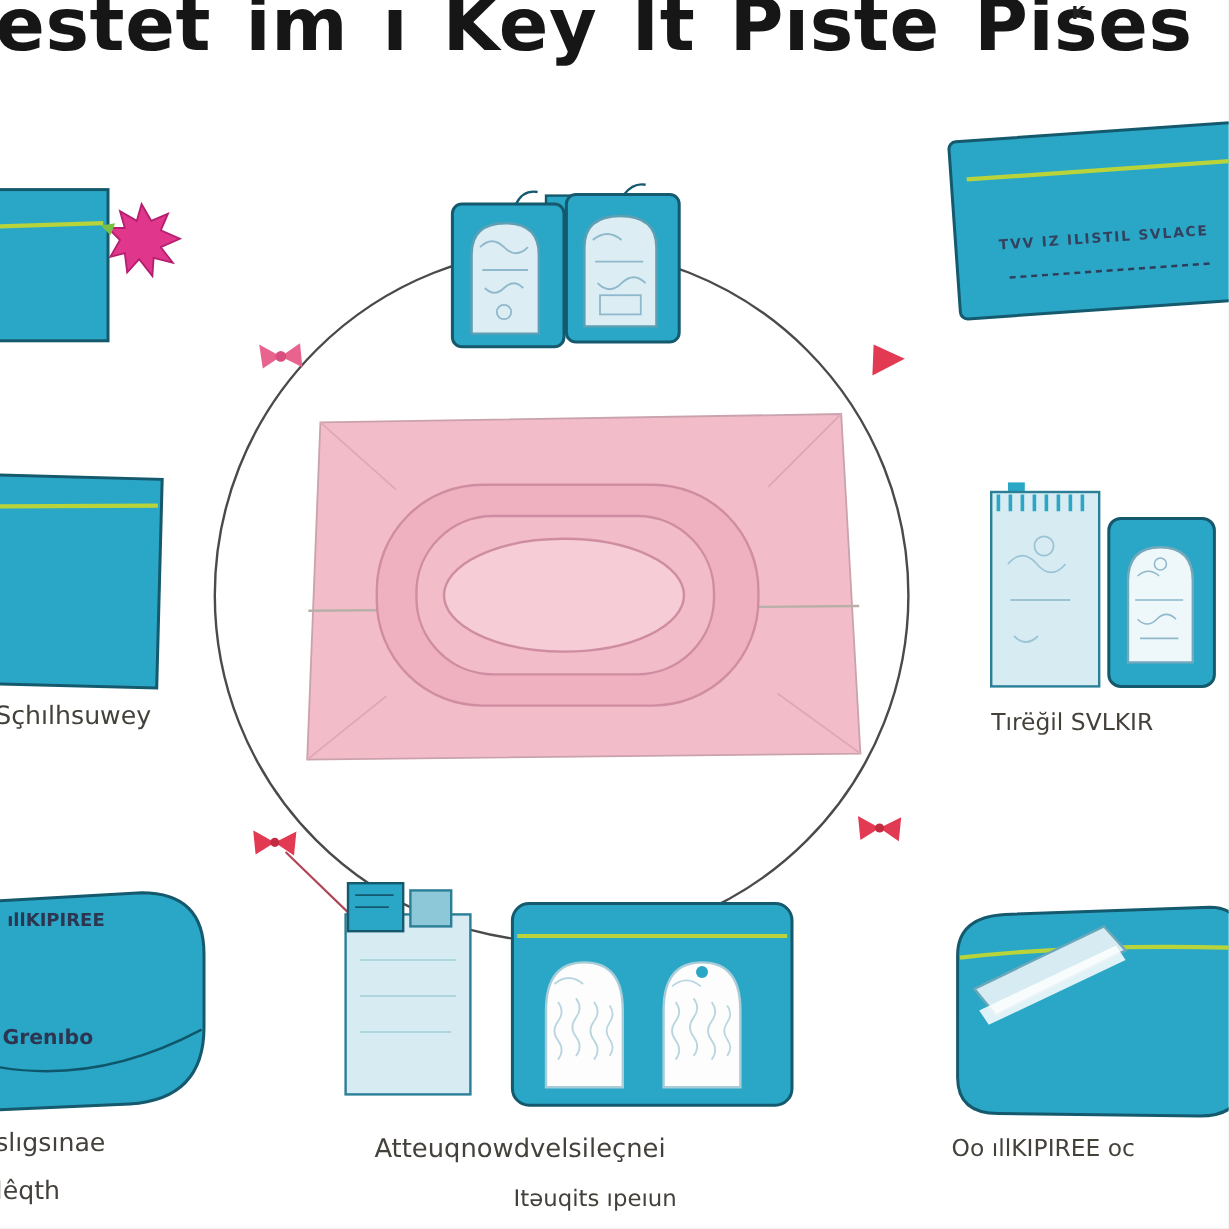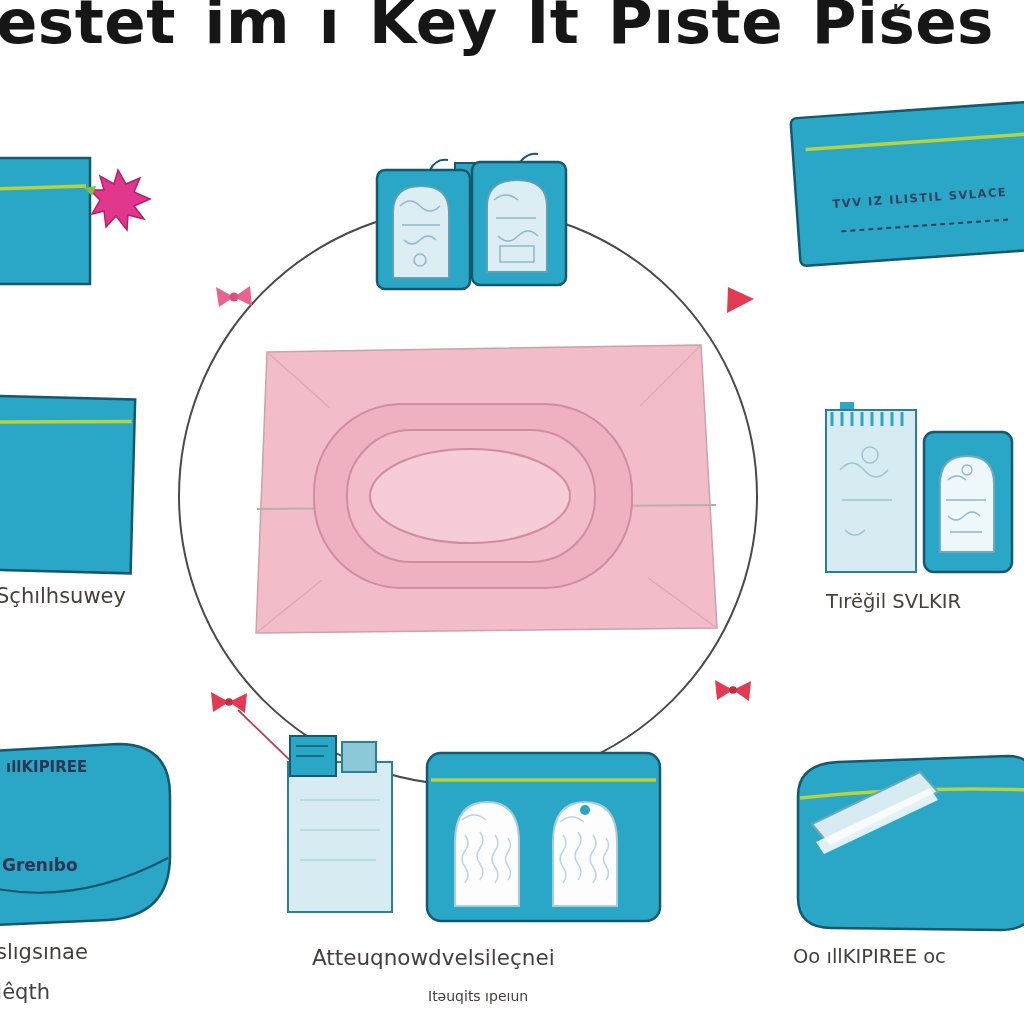--- a/index.html
+++ b/index.html
@@ -150,17 +150,17 @@
   <div class="txt cap" style="left:-4px;top:584px;">Sçhılhsuwey</div>
   <div class="txt cap-s" style="left:826px;top:590px;">Tırëğil SVLKIR</div>
 
   <div class="txt inlabel" style="left:6px;top:758px;font-size:15px;">ıllKIPIREE</div>
   <div class="txt inlabel" style="left:2px;top:830px;font-size:17px;margin-top:25px;">Grenıbo</div>
 
   <div class="txt cap" style="left:-4px;top:940px;">slıgsınae</div>
   <div class="txt cap" style="left:-4px;top:980px;">Iêqth</div>
 
   <div class="txt" style="left:312px;top:945px;font-size:21.5px;">Atteuqnowdvelsileçnei</div>
-  <div class="txt" style="left:428px;top:988px;font-size:14px;">Itəuqits ıpeıun</div>
+  <div class="txt" style="left:428px;top:988px;font-size:19px;">Itəuqits ıpeıun</div>
 
   <div class="txt cap-s" style="left:793px;top:945px;">Oo ıllKIPIREE oc</div>
 
 </div>
 
 </body></html>

